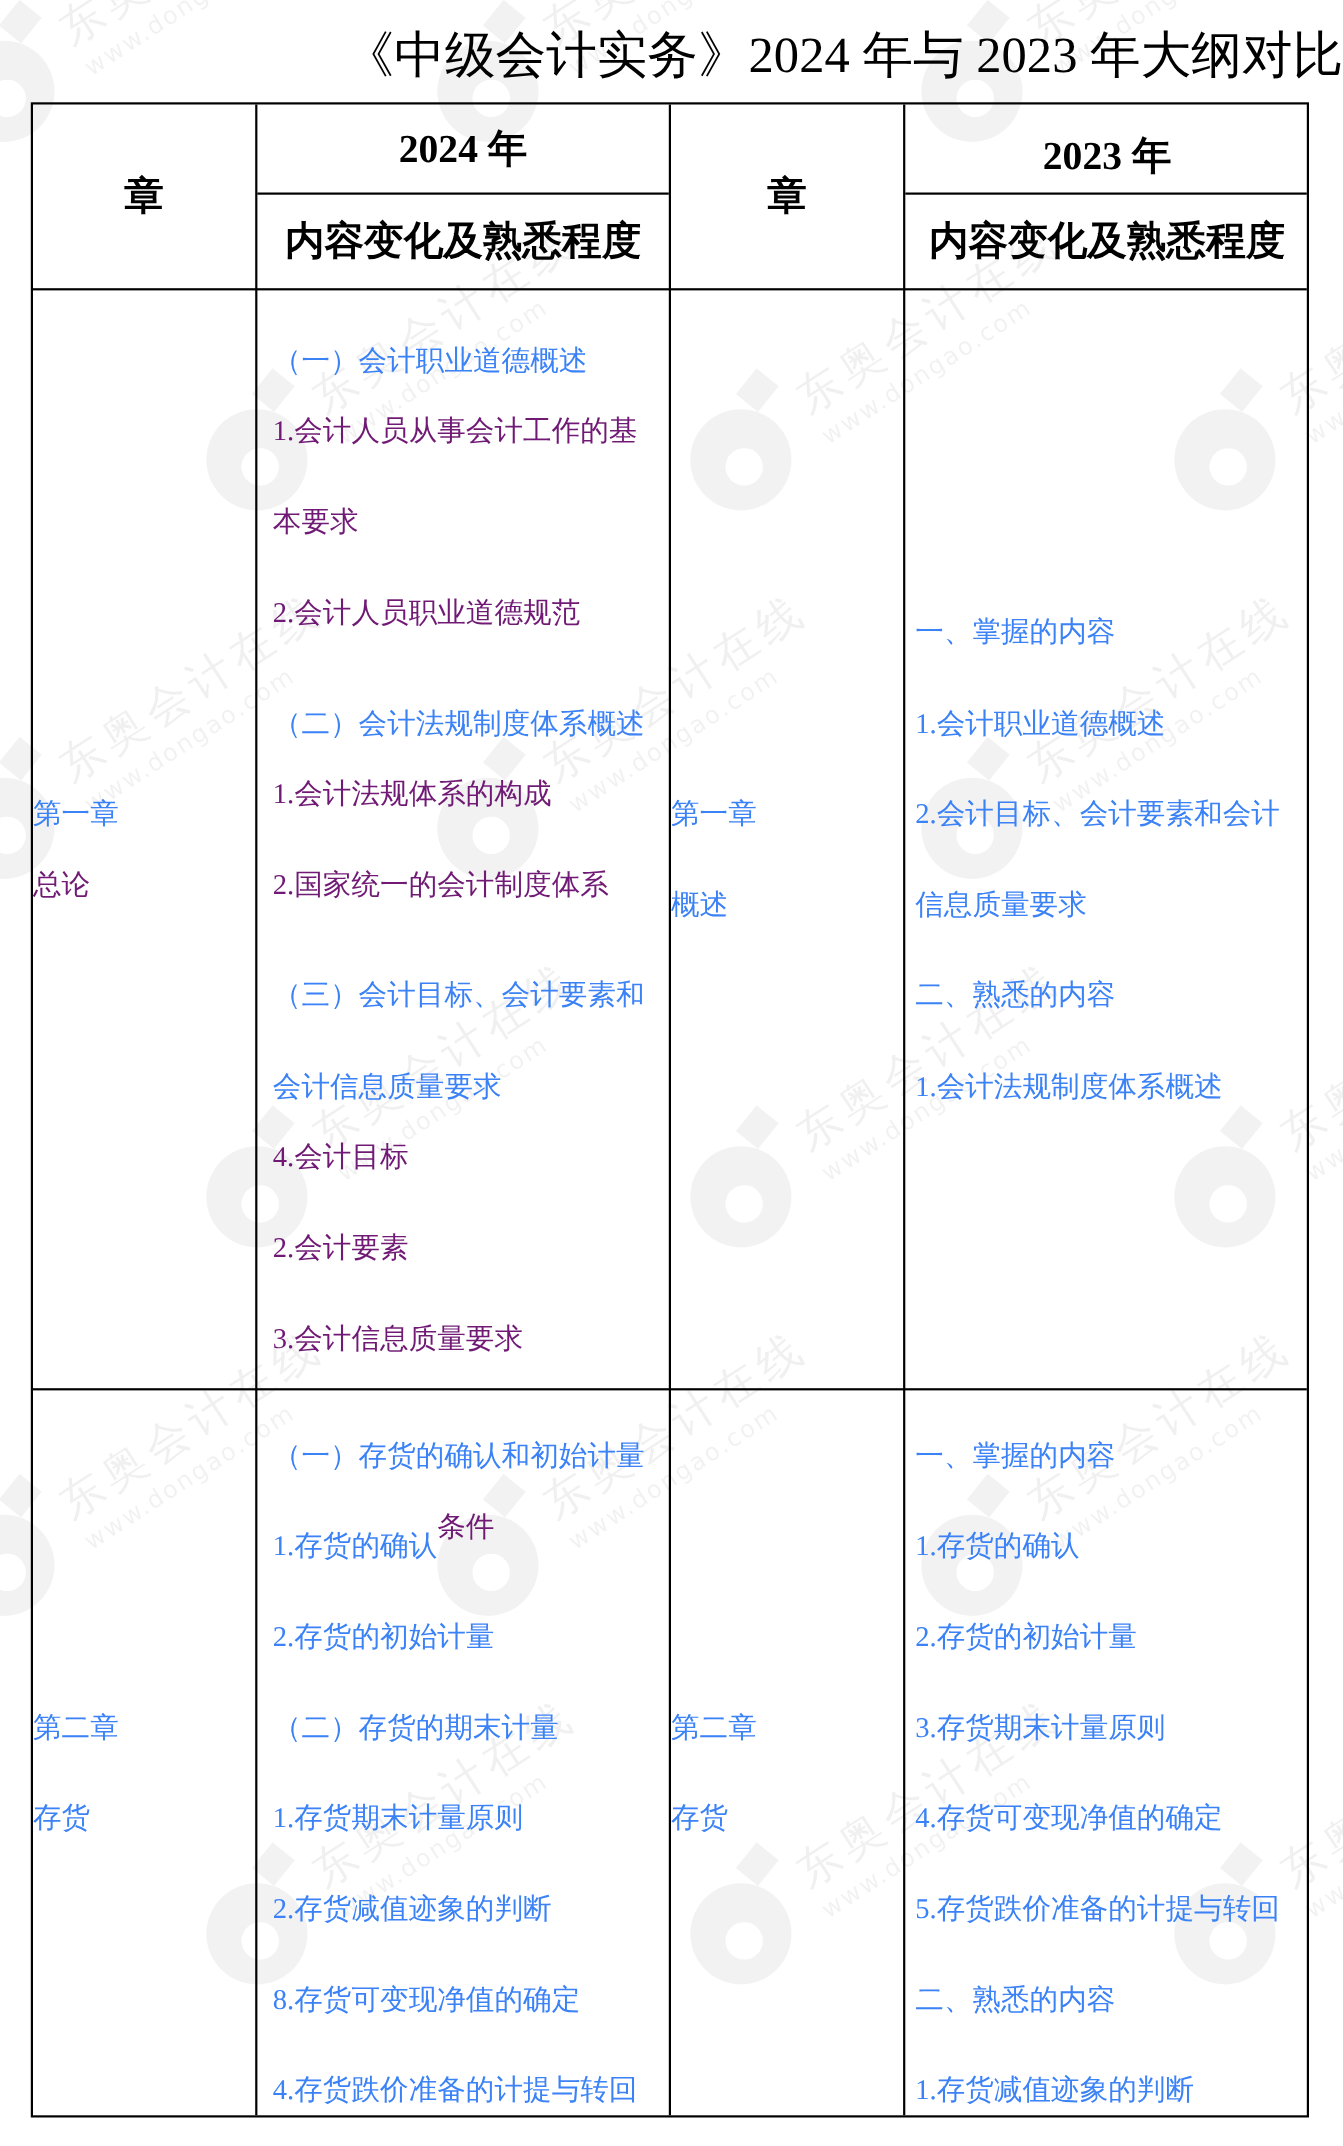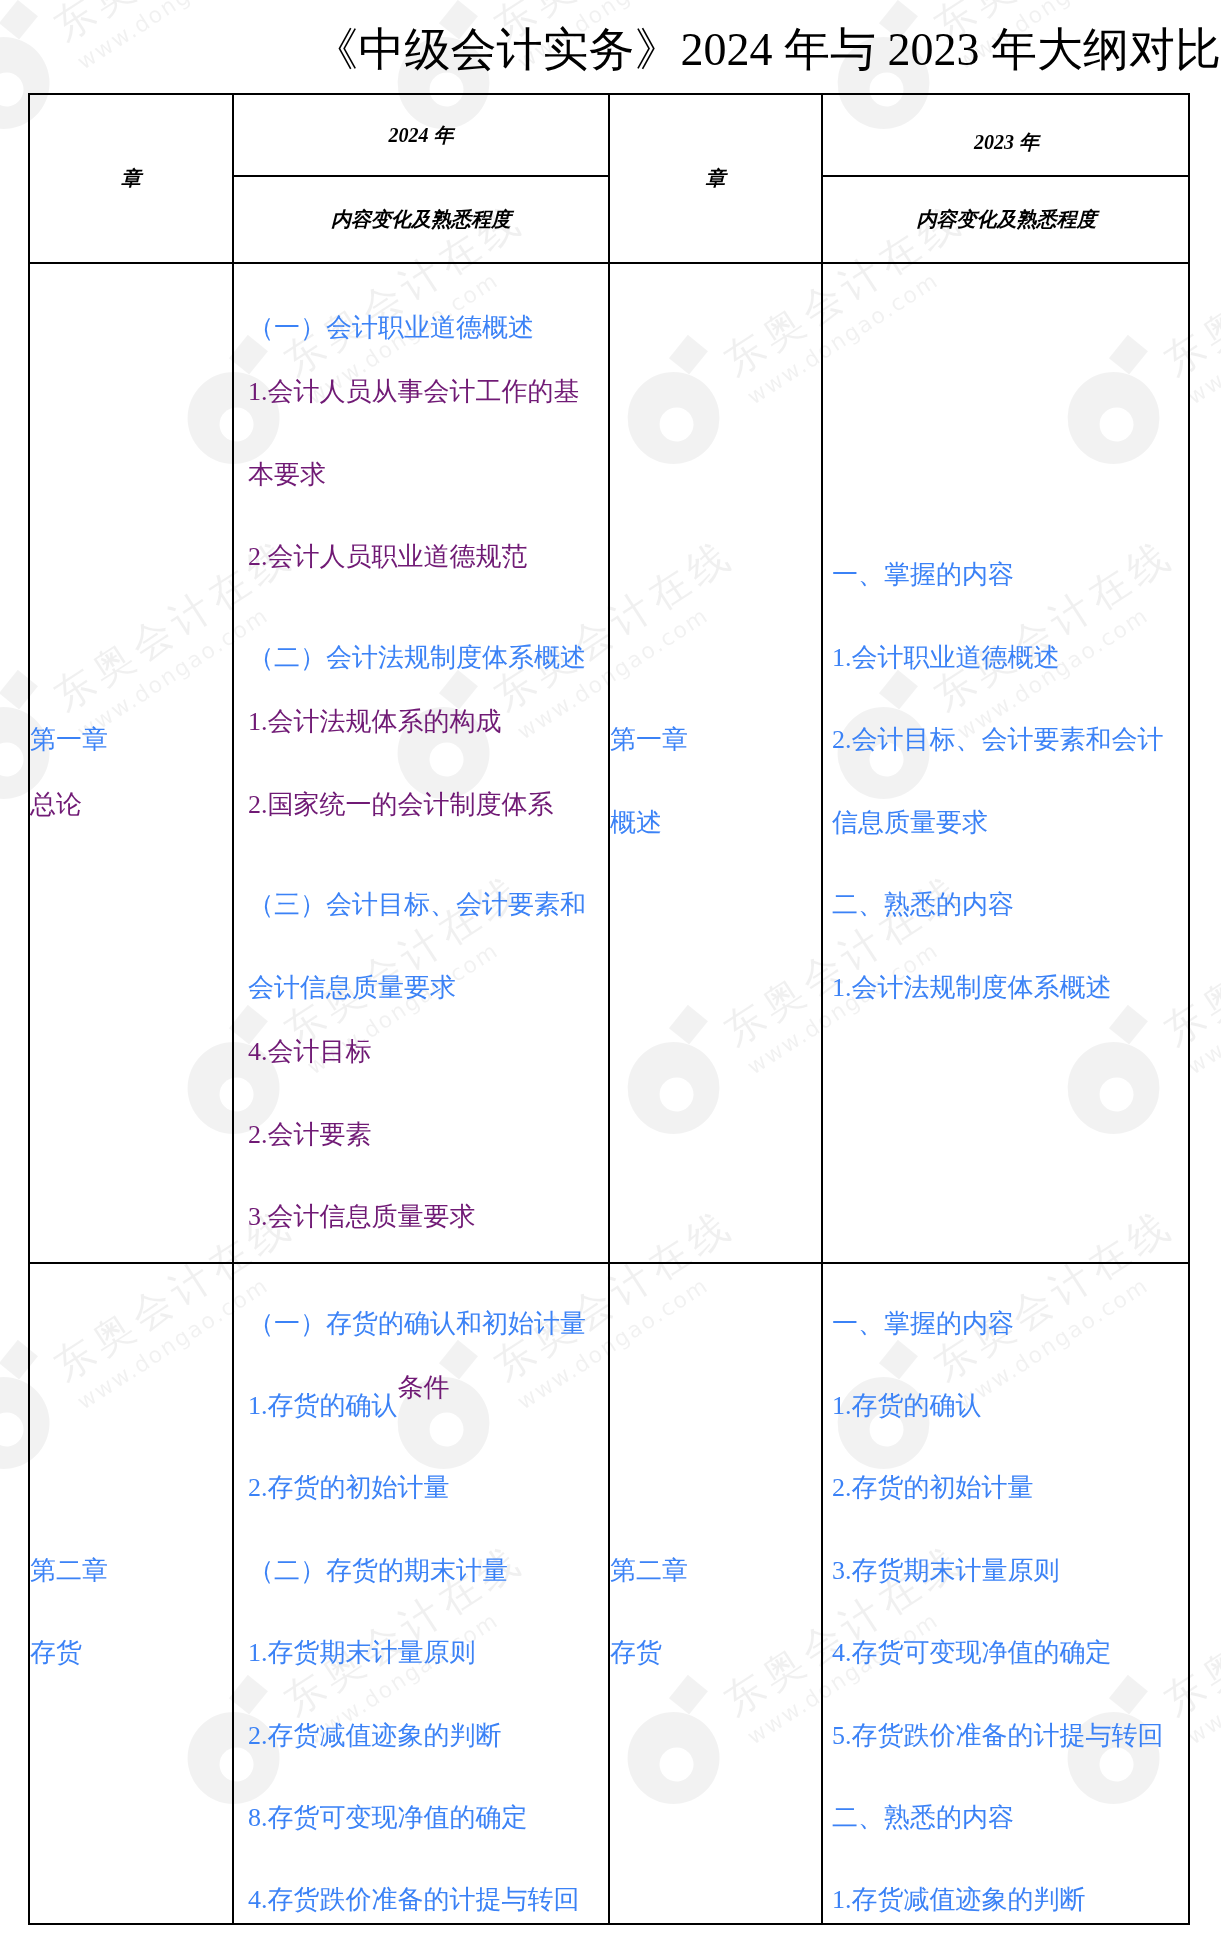--- a/index.html
+++ b/index.html
@@ -24,21 +24,21 @@
     text-align:right;font-size:46px;font-weight:normal;white-space:nowrap;
   }
   
   .doc-table{
     position:absolute;z-index:1;left:28px;top:93px;width:1162px;height:1832px;
     border:2px solid #000;box-sizing:border-box;background:transparent;
   }
   .vline{position:absolute;top:0;bottom:0;width:2px;background:#000;}
   .hline{position:absolute;height:2px;background:#000;}
   .cell{position:absolute;box-sizing:border-box;}
-  .hdr{display:flex;align-items:center;justify-content:center;font-weight:bold;font-size:20px;white-space:nowrap;font-style:italic;}
+  .hdr{display:flex;align-items:center;justify-content:center;font-weight:bold;font-size:36px;white-space:nowrap;}
   .chapter-cell{display:flex;flex-direction:column;justify-content:center;align-items:center;font-size:26px;}
   .chapter-cell .line{height:82.5px;display:flex;align-items:center;justify-content:flex-start;width:100%;white-space:nowrap;}
   .content-cell{display:flex;flex-direction:column;justify-content:center;align-items:flex-start;font-size:26px;}
   .content-cell .line{height:82.5px;display:flex;align-items:center;white-space:nowrap;}
   .pad-2024{padding-left:14px;padding-right:4px;}
   .pad-2023{padding-left:9px;padding-right:16px;}
   .seg-red{color:#701a75;}
   .seg-black{color:#3b82f6;margin-top:36px;}
 </style>
 </head>

